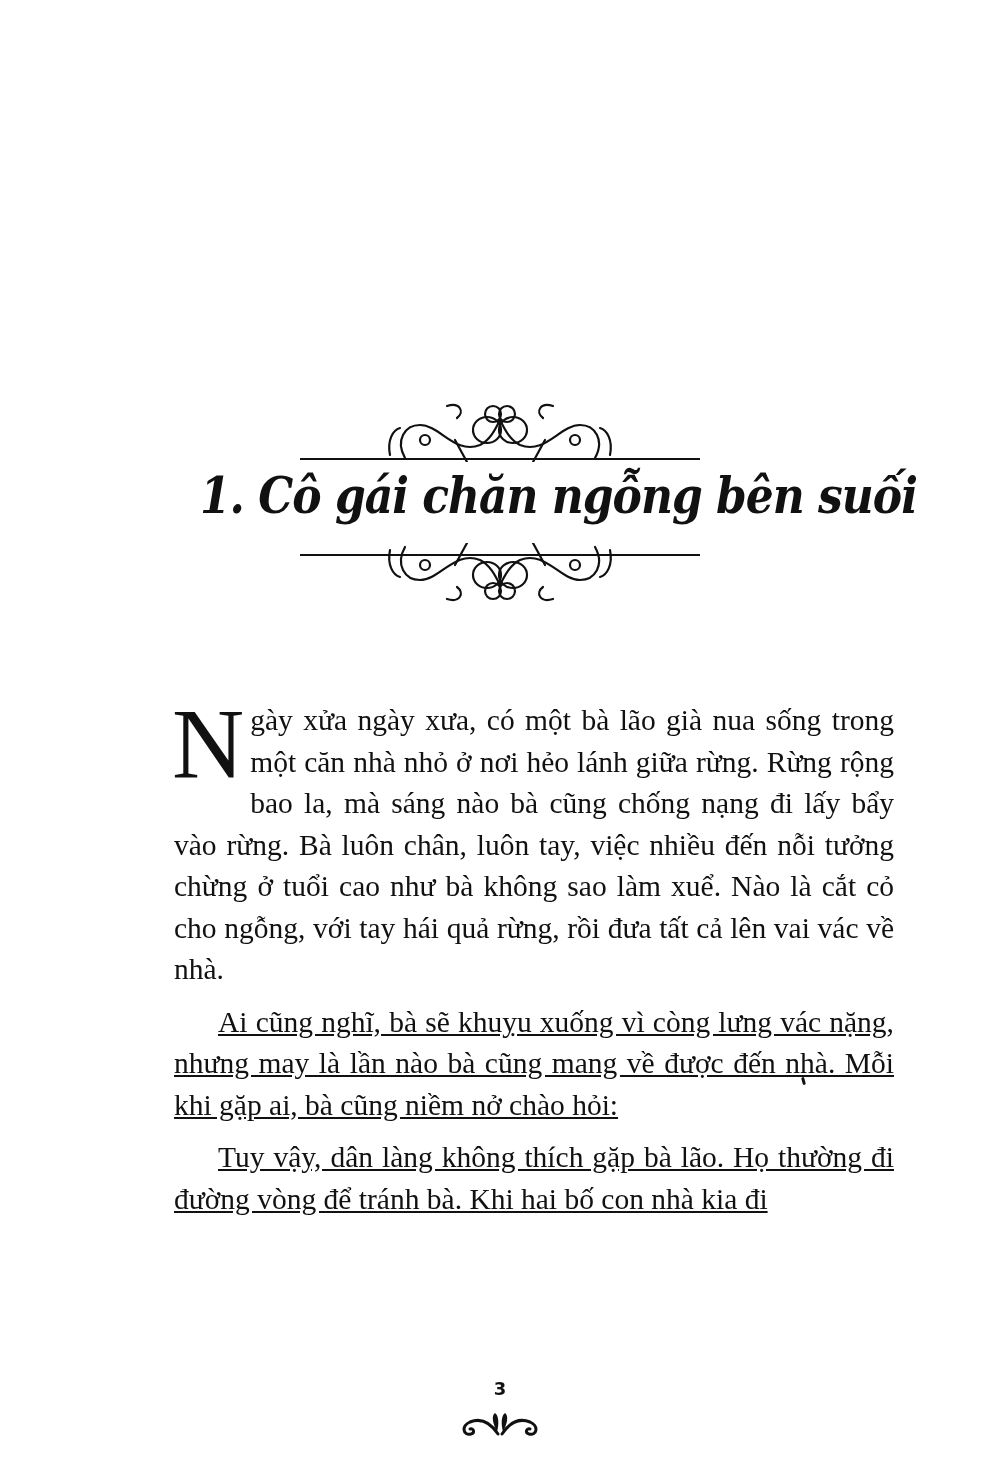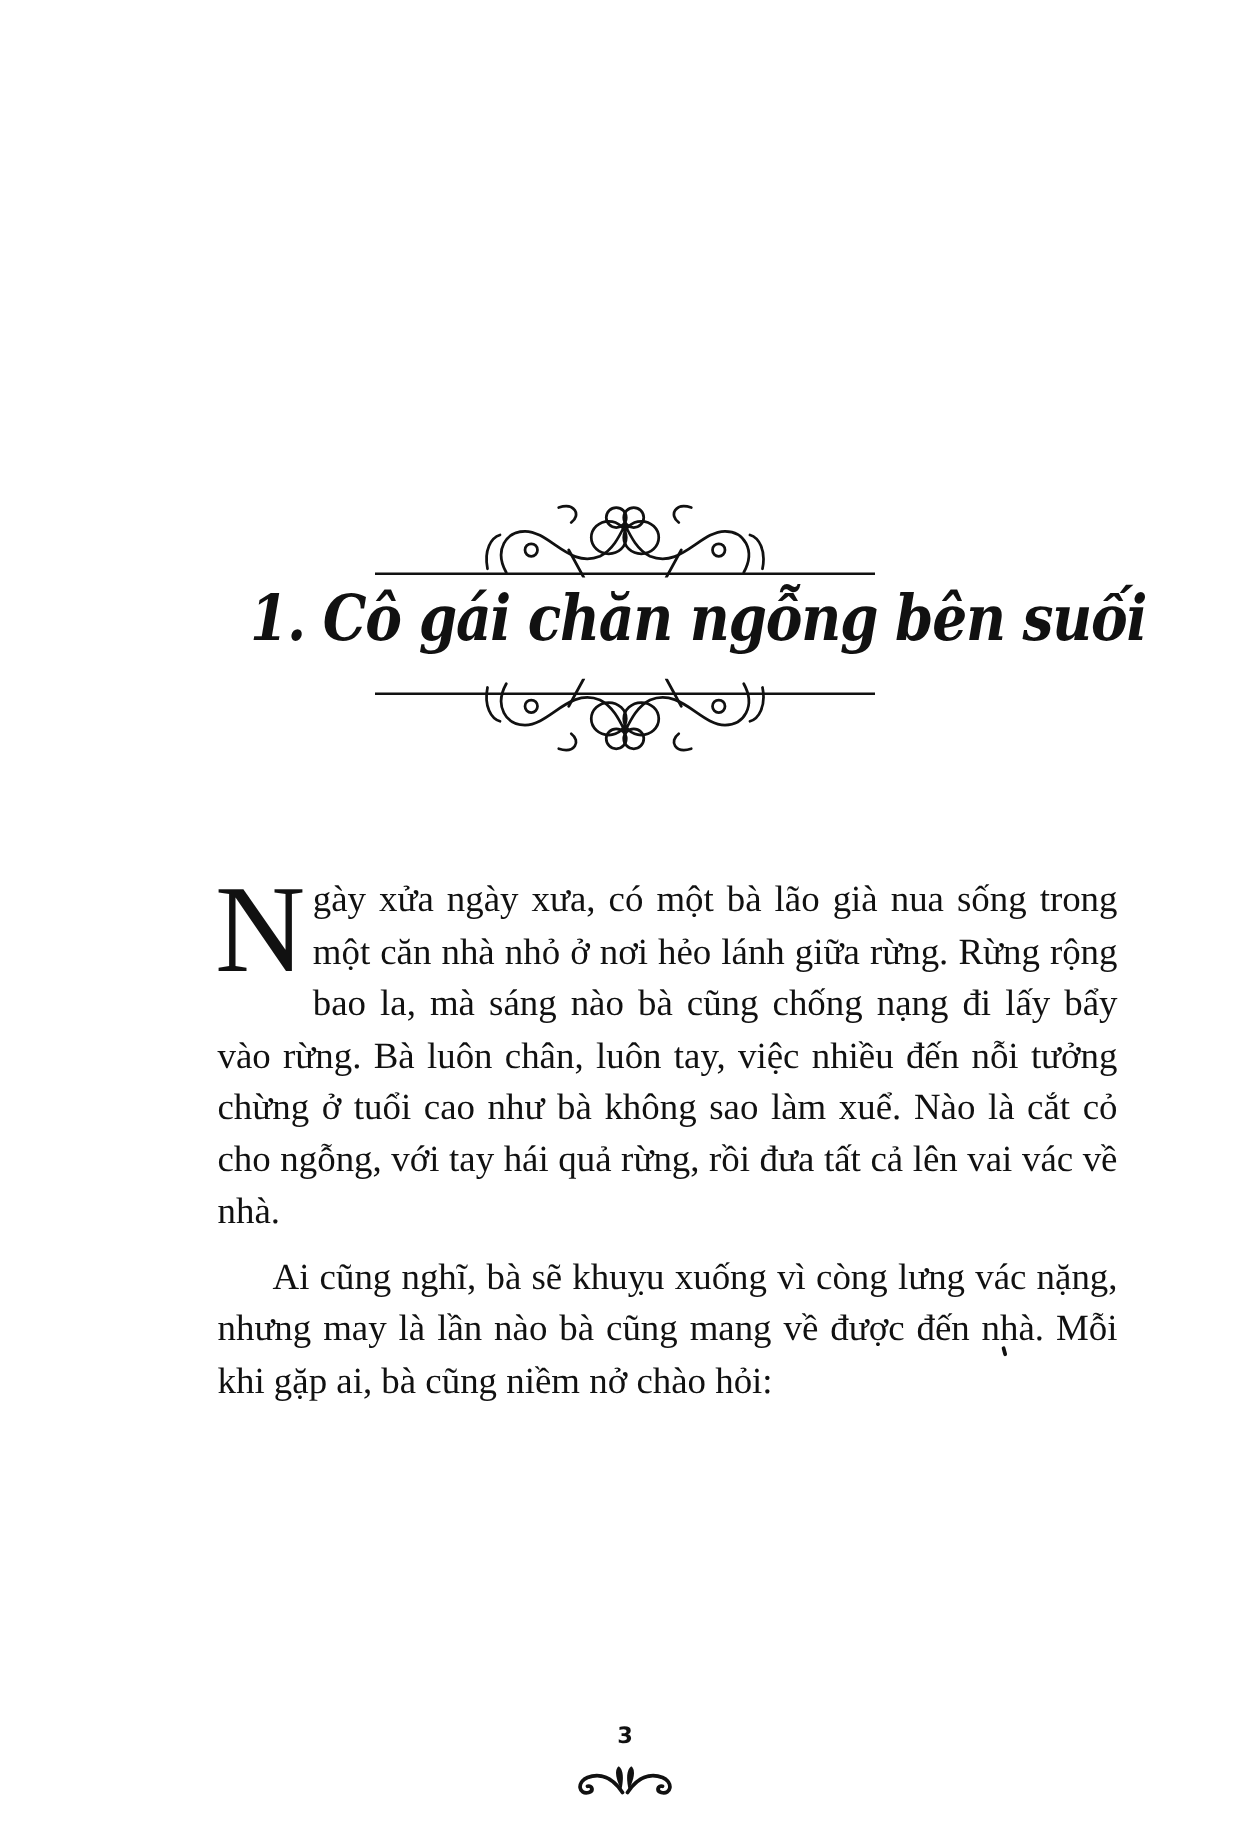--- a/index.html
+++ b/index.html
@@ -19,21 +19,21 @@
     font-size: 44px; letter-spacing: -1px; transform: scaleY(1.15); color: #111;
     white-space: nowrap;
   }
 
   .body-text {
     position: absolute; left: 174px; top: 700px; width: 720px;
     font-family: "Liberation Serif", serif; font-size: 29.5px; line-height: 41.5px;
     text-align: justify; color: #111;
   }
   .para { margin: 0 0 11px 0; text-indent: 0; }
-  .para.indent { text-indent: 44px; }
+  .para.indent { text-indent: 44px; text-decoration: underline; }
   .dropcap {
     float: left; font-family: "Liberation Serif", serif; font-size: 100px; line-height: 80px;
     margin: 4px 6px 0 -2px; height: 80px;
   }
   .stray-mark { position: absolute; left: 802px; top: 1077px; width: 3px; height: 8px; background: #111; border-radius: 2px; transform: rotate(-15deg); }
 
   .page-number {
     position: absolute; left: 0; top: 1378px; width: 1000px; text-align: center;
     font-family: "DejaVu Sans", sans-serif; font-weight: bold; font-size: 18px; color: #111;
   }
@@ -84,20 +84,21 @@
         <path d="M160 40 L148 62"></path>
       </g>
     </svg>
   </div>
 
   <div class="body-text">
     <p class="para">
       <span class="dropcap">N</span><span>gày xửa ngày xưa, có một bà lão già nua sống trong một căn nhà nhỏ ở nơi hẻo lánh giữa rừng. Rừng rộng bao la, mà sáng nào bà cũng chống nạng đi lấy bẩy vào rừng. Bà luôn chân, luôn tay, việc nhiều đến nỗi tưởng chừng ở tuổi cao như bà không sao làm xuể. Nào là cắt cỏ cho ngỗng, với tay hái quả rừng, rồi đưa tất cả lên vai vác về nhà.</span>
     </p>
     <p class="para indent">Ai cũng nghĩ, bà sẽ khuỵu xuống vì còng lưng vác nặng, nhưng may là lần nào bà cũng mang về được đến nhà. Mỗi khi gặp ai, bà cũng niềm nở chào hỏi:</p>
+    <p class="para indent">Tuy vậy, dân làng không thích gặp bà lão. Họ thường đi đường vòng để tránh bà. Khi hai bố con nhà kia đi</p>
   </div>
   <div class="stray-mark"></div>
 
   <div class="page-number">3</div>
   <svg class="footer-ornament" width="90" height="28" viewBox="0 0 90 28">
     <g fill="none" stroke="#111" stroke-width="3" stroke-linecap="round">
       <path d="M43 24 C35 12 25 8 15 12 C6 16 8 26 16 24 C20 23 19 18 15 19"></path>
       <path d="M47 24 C55 12 65 8 75 12 C84 16 82 26 74 24 C70 23 71 18 75 19"></path>
     </g>
     <path d="M42 22 C38 14 36 6 40 3 C44 6 44 14 42 22 Z" fill="#111"></path>

